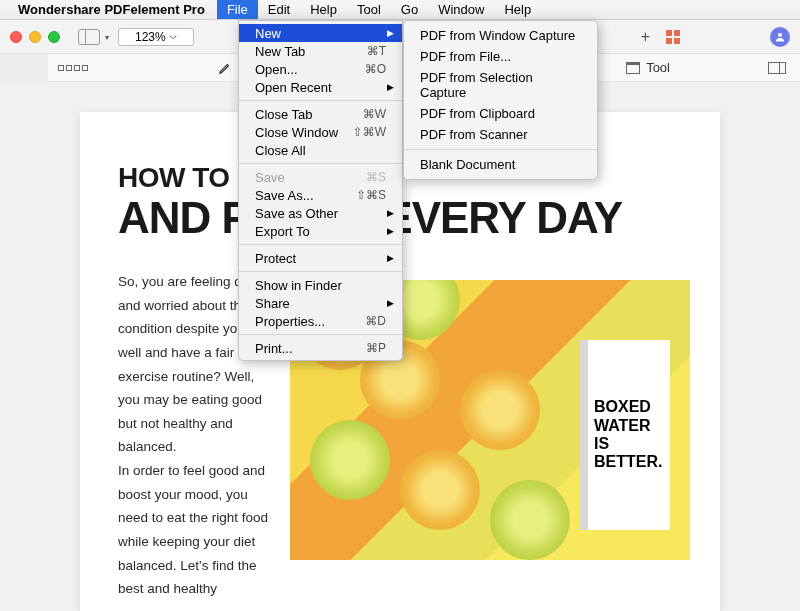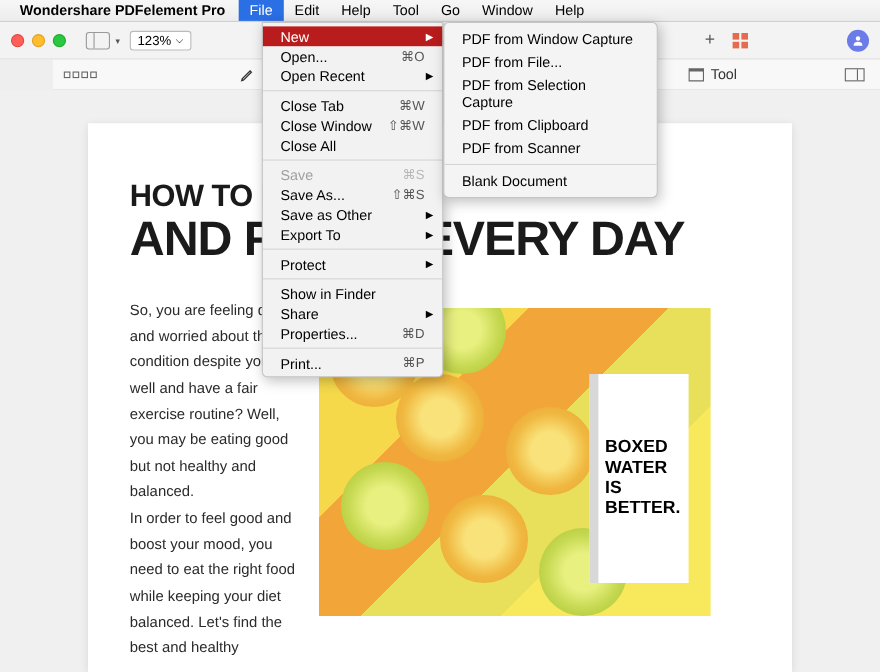--- a/index.html
+++ b/index.html
@@ -13,21 +13,21 @@
 
 .toolbar { height: 34px; background: #f3f3f3; display: flex; align-items: center; padding: 0 10px; position: relative; border-bottom: 1px solid #e2e2e2; }
 .traffic { display: flex; gap: 7px; }
 .dot { width: 12px; height: 12px; border-radius: 50%; }
 .dot.r { background: #ff5f57; border:1px solid #e24640;}
 .dot.y { background: #febc2e; border:1px solid #dfa022;}
 .dot.g { background: #28c840; border:1px solid #1fa92f;}
 .sidebar-toggle { margin-left: 18px; width: 22px; height: 16px; border: 1px solid #999; border-radius: 3px; position: relative; }
 .sidebar-toggle::before { content:""; position:absolute; left:6px; top:0; bottom:0; width:1px; background:#999; }
 .sidebar-toggle::after { content:"▾"; position:absolute; right:-10px; font-size:8px; color:#555; top:3px;}
-.zoom { margin-left: 18px; border: 1px solid #bbb; border-radius: 3px; padding: 1px 6px; font-size: 12px; display: flex; align-items: center; gap: 4px; background:#fff;}
+.zoom { margin-left: 18px; border: 1px solid #bbb; border-radius: 3px; padding: 1px 16px; font-size: 12px; display: flex; align-items: center; gap: 4px; background:#fff;}
 .tabtitle { position: absolute; left: 50%; transform: translateX(-50%); font-size: 12px; color:#555; }
 .plus { position: absolute; right: 150px; font-size: 16px; color:#555; }
 .grid-icon { position: absolute; right: 120px; display:flex; flex-wrap:wrap; width:14px; height:14px; gap:2px;}
 .grid-icon span{ width:6px; height:6px; background:#e36b4e;}
 .avatar { width: 20px; height: 20px; border-radius: 50%; background: #6b7be8; color: #fff; font-size: 11px; display:flex; align-items:center; justify-content:center; margin-left:auto; }
 
 .secondbar { height: 28px; background: #f8f8f8; display: flex; align-items: center; border-bottom: 1px solid #e5e5e5; padding: 0 10px; font-size: 13px; color:#333;margin-left:48px; }
 .thumb-icon { display:flex; gap:2px; }
 .thumb-icon span { width:6px; height:6px; border:1px solid #666; }
 .markup { margin-left: 130px; display:flex; align-items:center; gap:6px;}
@@ -35,30 +35,30 @@
 .tool-right { margin-left: auto; display:flex; align-items:center; gap:6px; margin-right: 120px;}
 .toolbox { width:14px; height:12px; border:1px solid #666; border-top:3px solid #666;}
 .panel-icon { width:18px; height:12px; border:1px solid #666; position:absolute; right: 14px; }
 .panel-icon::after { content:""; position:absolute; right:5px; top:0; bottom:0; width:1px; background:#666;}
 
 .canvas { position: absolute; top: 82px; left: 0; right: 0; bottom: 0; background: #f0f0f0; display:flex; justify-content:center; }
 .page { width: 640px; background: #fff; margin-top: 30px; box-shadow: 0 2px 8px rgba(0,0,0,.1); padding: 50px 38px 0; position:relative; }
 .heading1 { font-family: "Arial Black", Arial, sans-serif; font-size: 28px; font-weight: 900; letter-spacing: -0.5px; color:#1a1a1a; }
 .heading2 { font-family: "Arial Black", Arial, sans-serif; font-size: 44px; font-weight: 900; letter-spacing: -1px; line-height: 1; margin-top: 2px; color:#1a1a1a;}
 .bodytext { width: 160px; font-size: 13.5px; line-height: 1.75; color:#2a2a2a; margin-top: 30px; }
-.foodimg { position:absolute; top: 168px; left: 210px; width: 356px; height: 280px; background: linear-gradient(135deg, #f5d94a 0%, #f5d94a 30%, #f2a63a 30%, #f2a63a 50%, #e8df5a 50%, #e8df5a 70%, #f7e85c 70%); overflow:hidden; }
+.foodimg { position:absolute; top: 168px; left: 210px; width: 400px; height: 280px; background: linear-gradient(135deg, #f5d94a 0%, #f5d94a 30%, #f2a63a 30%, #f2a63a 50%, #e8df5a 50%, #e8df5a 70%, #f7e85c 70%); overflow:hidden; }
 .citrus { position:absolute; width:80px; height:80px; border-radius:50%; background: radial-gradient(circle, #f9e27a 30%, #f0b840 60%, #e8a030 100%); }
 .citrus.lime { background: radial-gradient(circle, #e8f080 30%, #c5d850 60%, #a8c030 100%); }
 .carton { position:absolute; right:20px; top:60px; width:90px; height:190px; background:#fff; border-left: 8px solid #d8d8d8; display:flex; flex-direction:column; justify-content:center; padding:6px; }
 .carton-text { font-family: Arial, sans-serif; font-weight: 900; font-size: 16px; line-height:1.15; color:#000; }
 
 
 .dropdown { position: absolute; top: 20px; left: 238px; width: 165px; background: #f2f2f2; border: 1px solid #c5c5c5; border-radius: 0 0 5px 5px; box-shadow: 2px 3px 12px rgba(0,0,0,.25); font-size: 13px; padding: 3px 0; z-index: 100; }
 .dropdown .row { display:flex; align-items:center; padding: 2px 16px; height: 18px; position: relative; }
-.dropdown .row.hl { background: #b91c1c; color:#fff; }
+.dropdown .row.hl { background: #1d4ed8; color:#fff; }
 .dropdown .row.disabled { color: #a0a0a0; }
 .dropdown .sep { height: 1px; background: #d5d5d5; margin: 4px 0; }
 .dropdown .shortcut { margin-left: auto; font-size: 12px; color: #555; }
 .dropdown .row.disabled .shortcut { color:#b8b8b8; }
 .dropdown .arrow { position: absolute; right: 8px; font-size: 9px; }
 .dropdown .row.hl .arrow { color:#fff; }
 
 .submenu { position: absolute; top: 20px; left: 403px; width: 195px; background: #f4f4f4; border: 1px solid #c5c5c5; border-radius: 5px; box-shadow: 2px 3px 12px rgba(0,0,0,.25); font-size: 13px; padding: 4px 0; z-index: 101; }
 .submenu .row { padding: 3px 16px; }
 .submenu .sep { height: 1px; background: #d5d5d5; margin: 4px 0; }
@@ -154,20 +154,24 @@
     </div>
   </div>
 </div>
 
 <div class="dropdown" id="file-dropdown">
     <div class="row hl">
       <span>New</span>
       <span class="arrow">▶</span>
     </div>
     <div class="row">
+      <span>New Tab</span>
+      <span class="shortcut">⌘T</span>
+    </div>
+    <div class="row">
       <span>Open...</span>
       <span class="shortcut">⌘O</span>
     </div>
     <div class="row">
       <span>Open Recent</span>
       <span class="arrow">▶</span>
     </div>
     <div class="sep"></div>
     <div class="row">
       <span>Close Tab</span>

